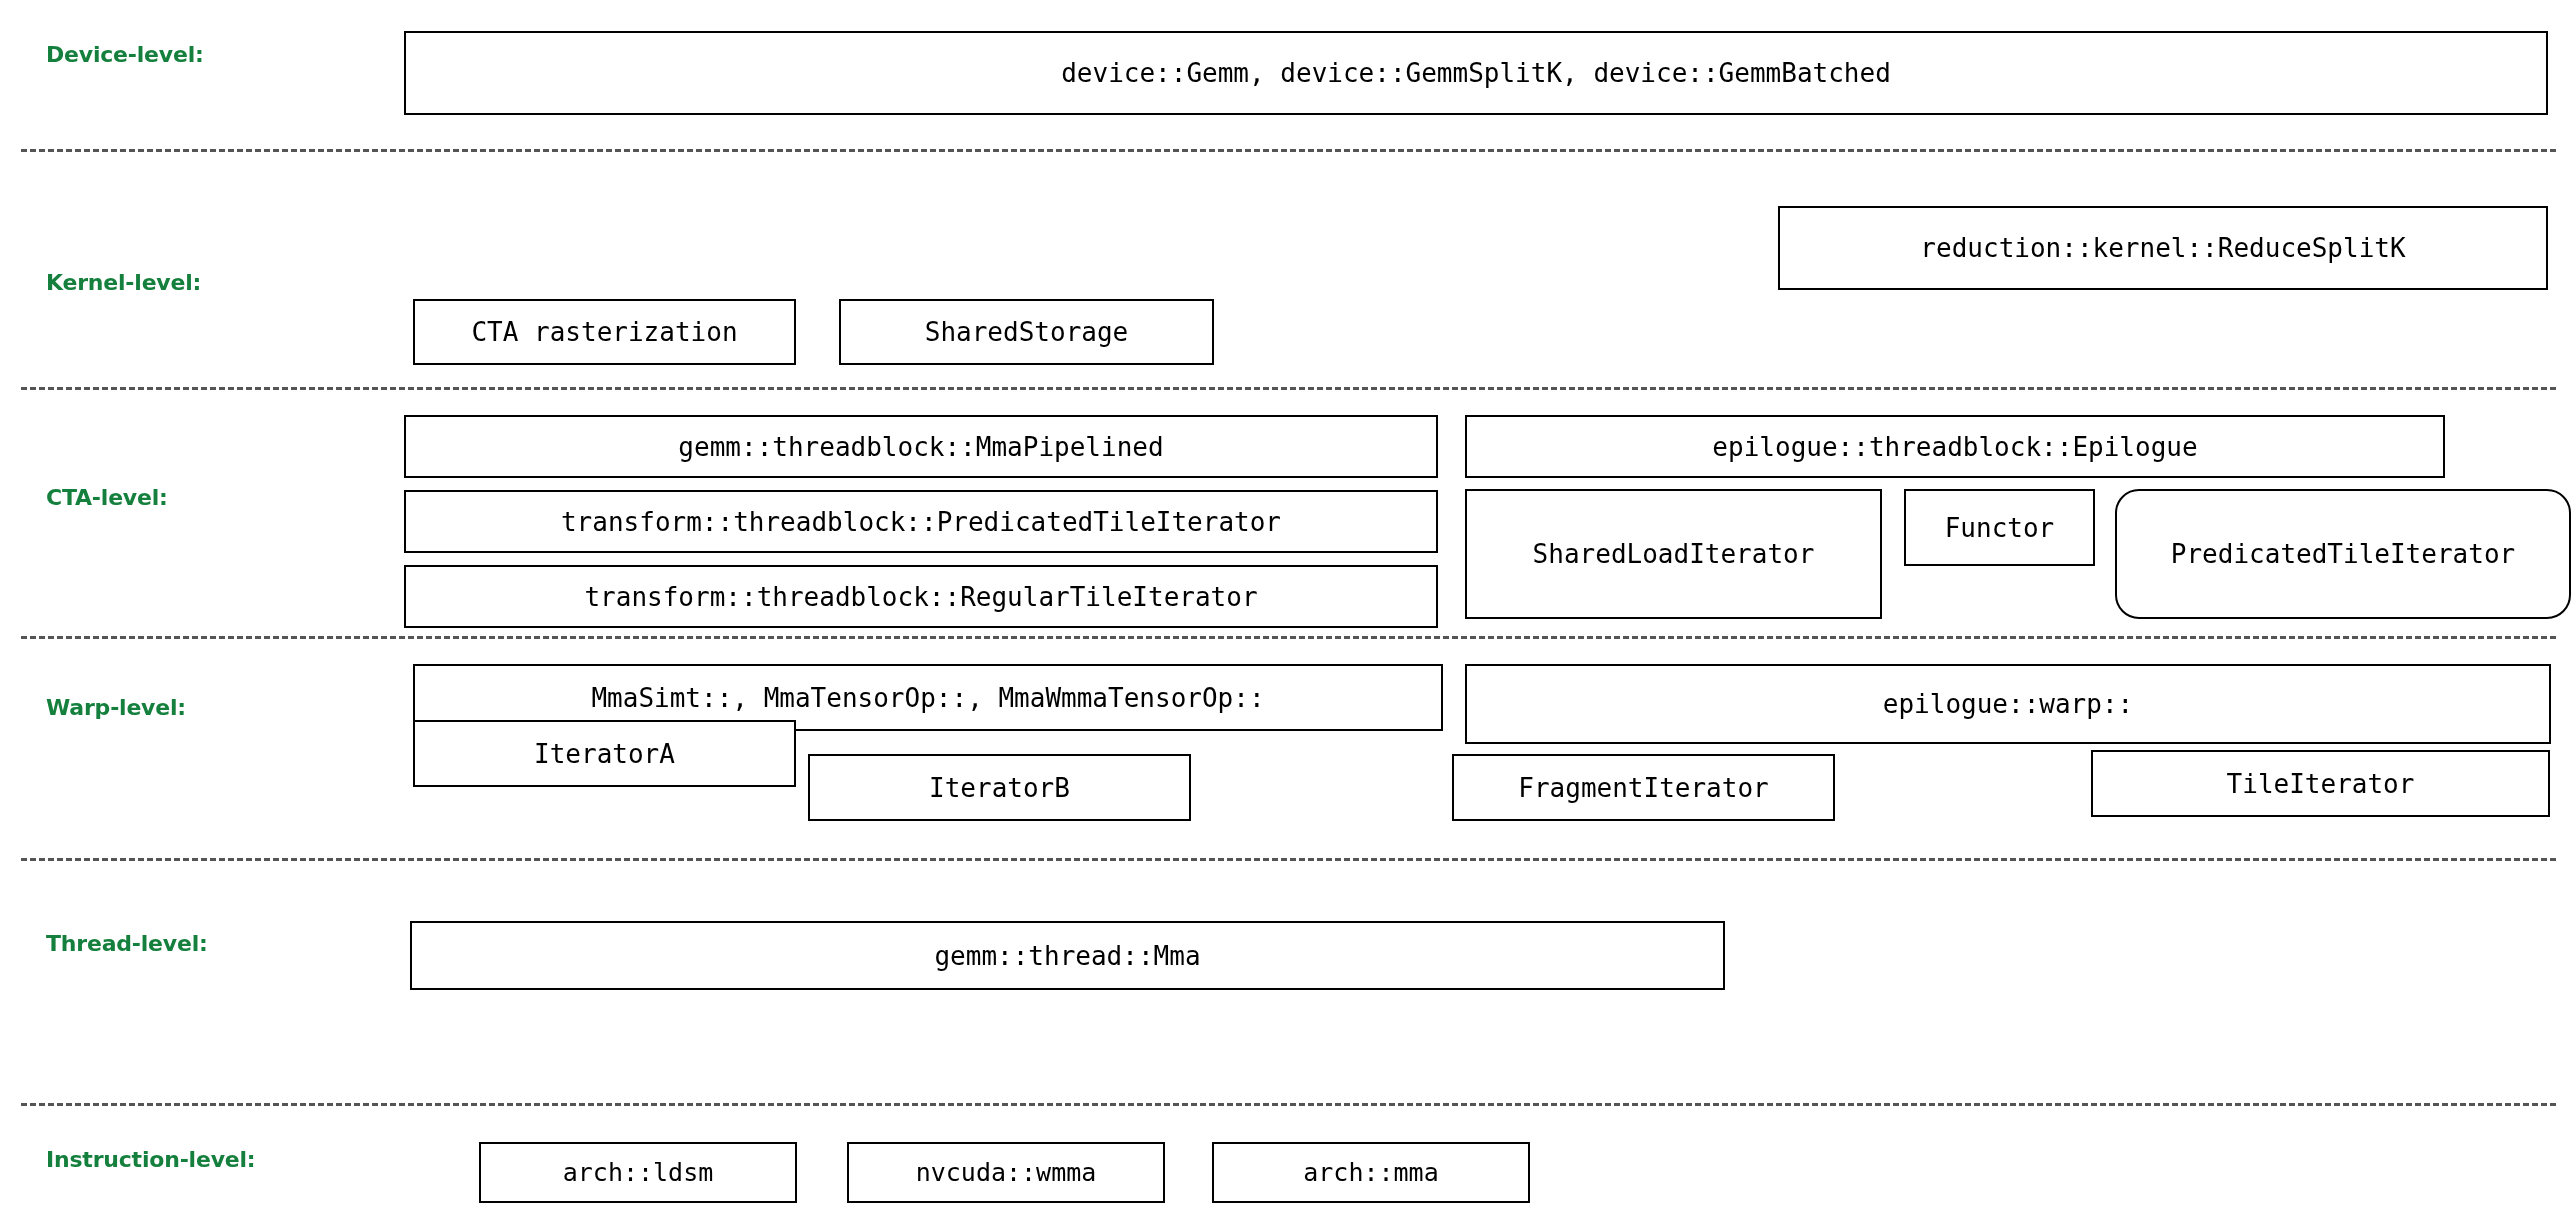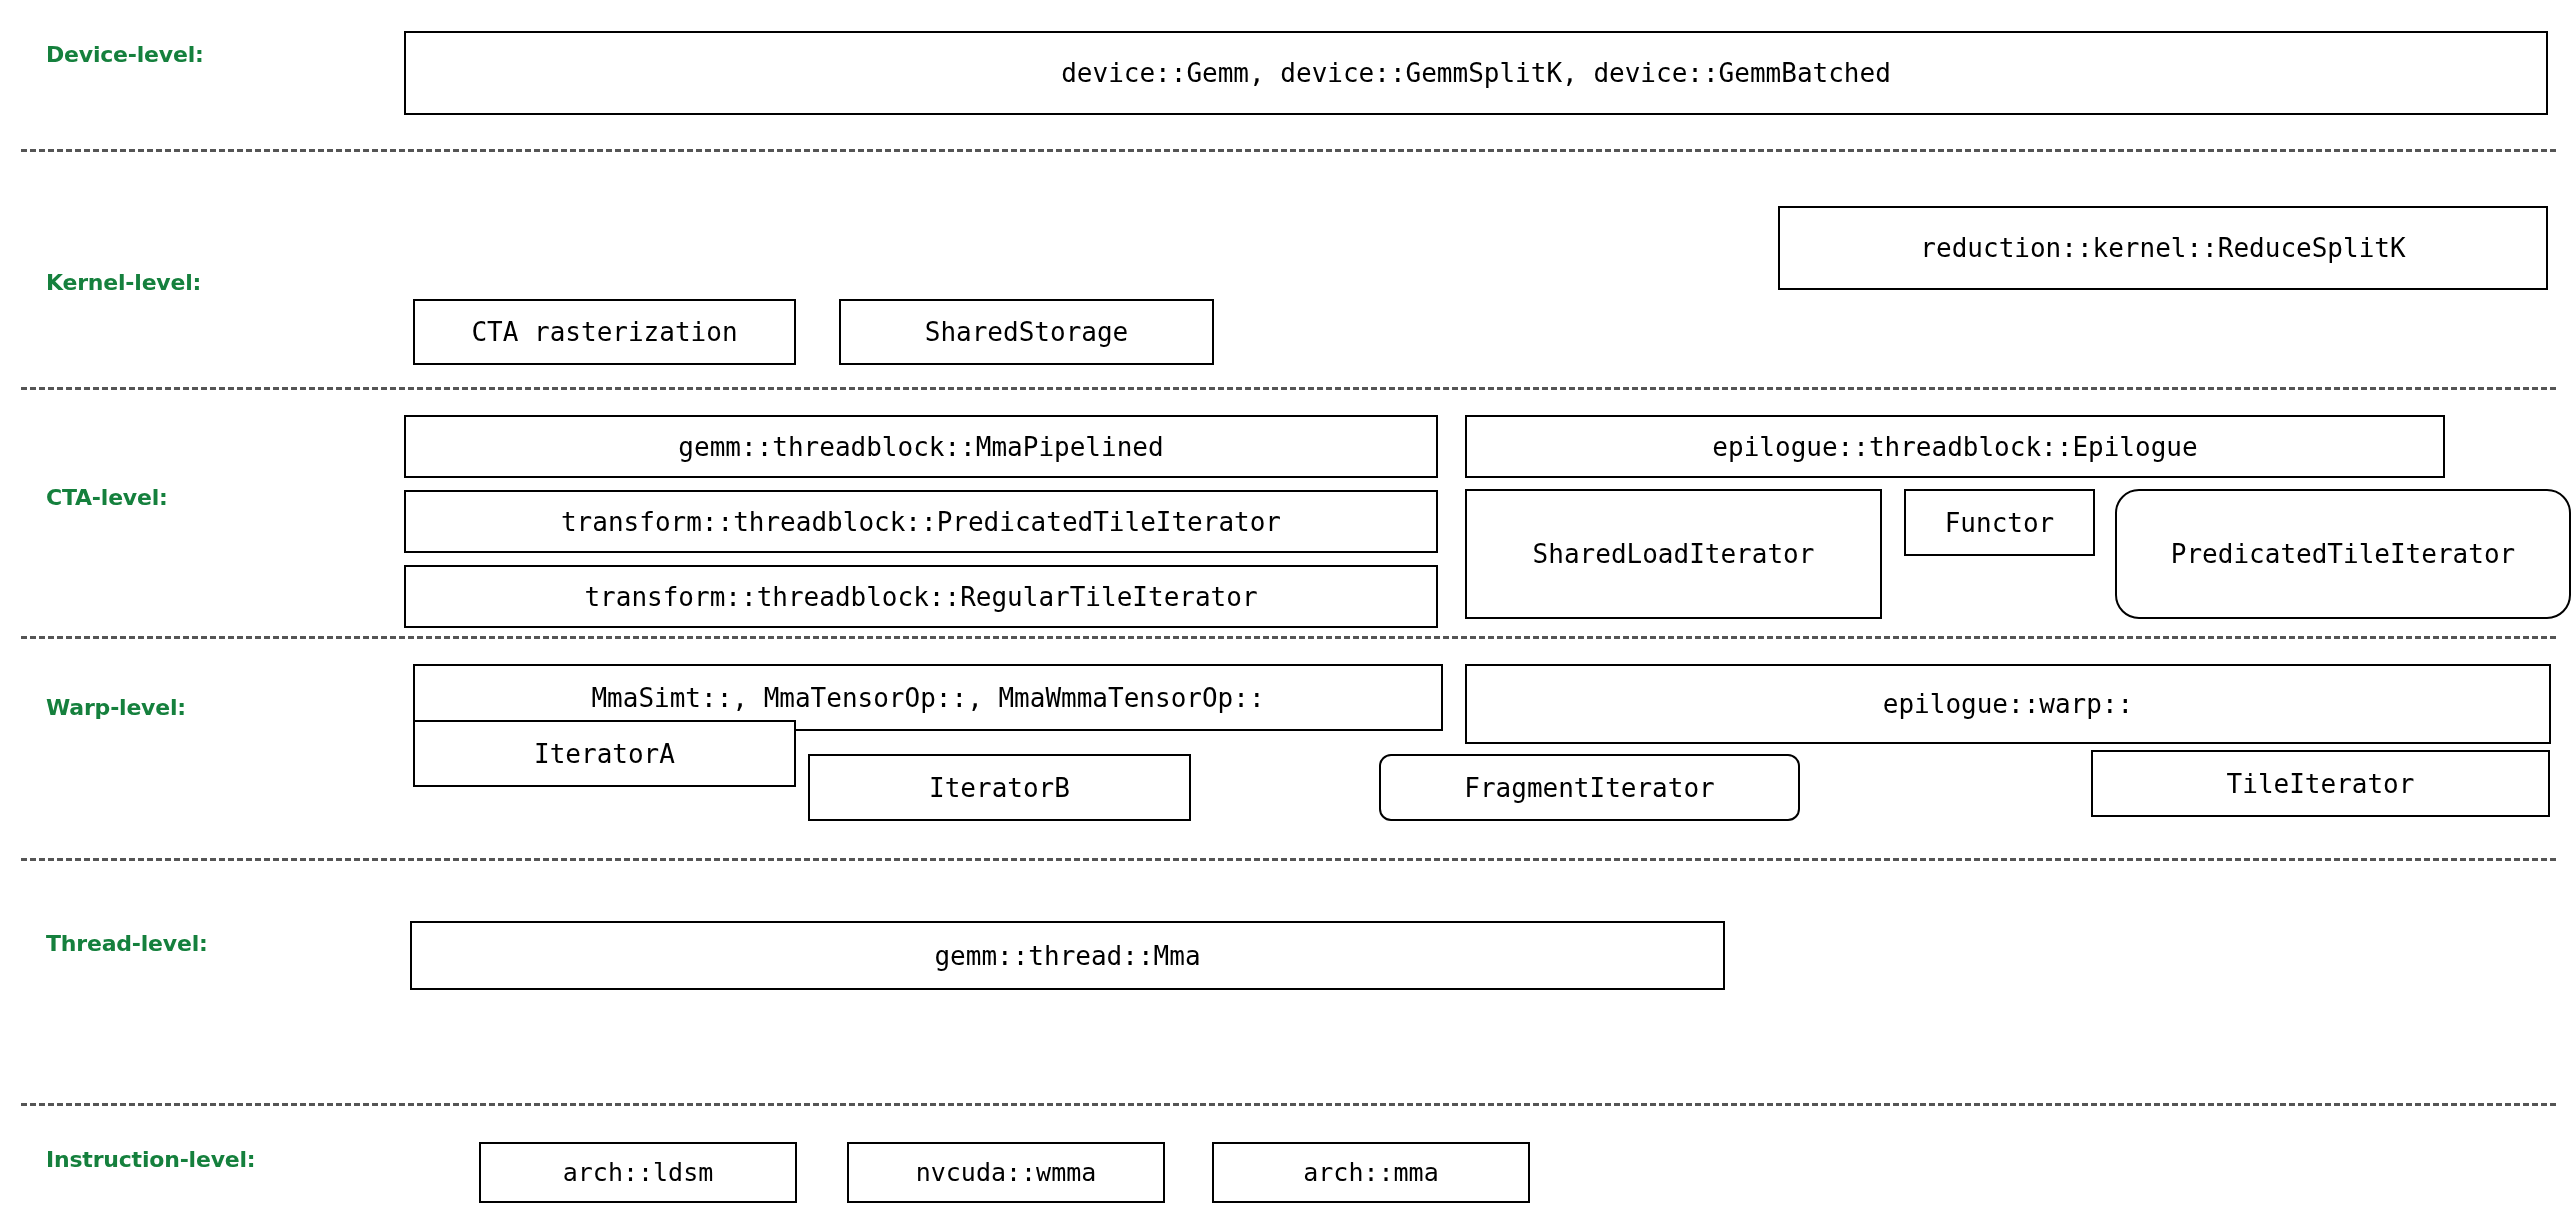--- a/index.html
+++ b/index.html
@@ -64,32 +64,32 @@
   <div class="box" style="left:413px; top:299px; width:383px; height:66px;">CTA rasterization</div>
   <div class="box" style="left:839px; top:299px; width:375px; height:66px;">SharedStorage</div>
 
   <div class="divider" style="left:21.4px; top:387px; width:2535px;"></div>
 
   <div class="level-label" style="left:46px; top:487px;">CTA-level:</div>
   <div class="box" style="left:404px; top:415px; width:1034px; height:63px;">gemm::threadblock::MmaPipelined</div>
   <div class="box" style="left:1465px; top:415px; width:980px; height:63px;">epilogue::threadblock::Epilogue</div>
   <div class="box" style="left:404px; top:490px; width:1034px; height:63px;">transform::threadblock::PredicatedTileIterator</div>
   <div class="box" style="left:1465px; top:489px; width:417px; height:130px;">SharedLoadIterator</div>
-  <div class="box" style="left:1904px; top:489px; width:191px; height:67px;">Functor</div>
+  <div class="box" style="left:1904px; top:489px; width:191px; height:77px;">Functor</div>
   <div class="box" style="left:2115px; top:489px; width:456px; height:130px;border-radius:24px;">PredicatedTileIterator</div>
   <div class="box" style="left:404px; top:565px; width:1034px; height:63px;">transform::threadblock::RegularTileIterator</div>
 
   <div class="divider" style="left:21.4px; top:636px; width:2535px;"></div>
 
   <div class="level-label" style="left:46px; top:697px;">Warp-level:</div>
   <div class="box" style="left:413px; top:664px; width:1030px; height:67px;">MmaSimt::, MmaTensorOp::, MmaWmmaTensorOp::</div>
   <div class="box" style="left:1465px; top:664px; width:1086px; height:80px;">epilogue::warp::</div>
   <div class="box" style="left:413px; top:720px; width:383px; height:67px;">IteratorA</div>
   <div class="box" style="left:808px; top:754px; width:383px; height:67px;">IteratorB</div>
-  <div class="box" style="left:1379px; top:754px; width:421px; height:67px;border-radius:12px;">FragmentIterator</div>
+  <div class="box" style="left:1452px; top:754px; width:383px; height:67px;">FragmentIterator</div>
   <div class="box" style="left:2091px; top:750px; width:459px; height:67px;">TileIterator</div>
 
   <div class="divider" style="left:21.4px; top:858px; width:2535px;"></div>
 
   <div class="level-label" style="left:46px; top:933px;">Thread-level:</div>
   <div class="box" style="left:410px; top:921px; width:1315px; height:69px;">gemm::thread::Mma</div>
 
   <div class="divider" style="left:21.4px; top:1103px; width:2535px;"></div>
 
   <div class="level-label" style="left:46px; top:1149px;">Instruction-level:</div>

